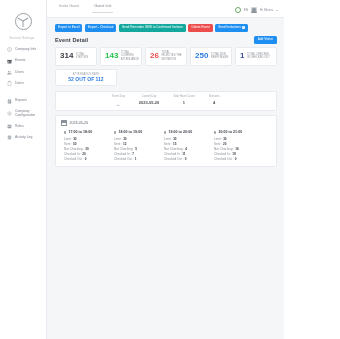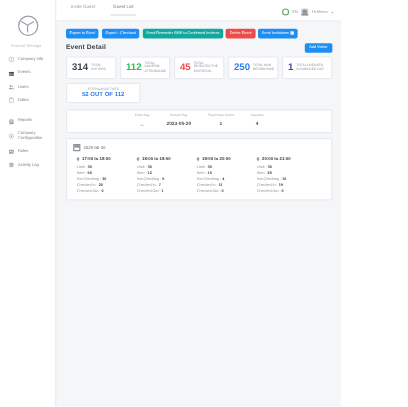--- a/index.html
+++ b/index.html
@@ -237,25 +237,25 @@
         <div class="ptitle">Event Detail</div>
         <div class="addbtn">Add Visitor</div>
       </div>
 
       <div class="stats">
         <div class="card">
           <span class="cnum c-dark">314</span>
           <span class="clab">Total Visitors</span>
         </div>
         <div class="card">
-          <span class="cnum c-green">112</span>
+          <span class="cnum c-green">143</span>
           <span class="clab">Total Confirm Attendance</span>
         </div>
         <div class="card">
-          <span class="cnum c-red">45</span>
+          <span class="cnum c-red">26</span>
           <span class="clab">Total Rejected The Invitation</span>
         </div>
         <div class="card">
           <span class="cnum c-blue">250</span>
           <span class="clab">Total Non Responsive</span>
         </div>
         <div class="card">
           <span class="cnum c-navy">1</span>
           <span class="clab">Total Checked In Checked Out</span>
         </div>

